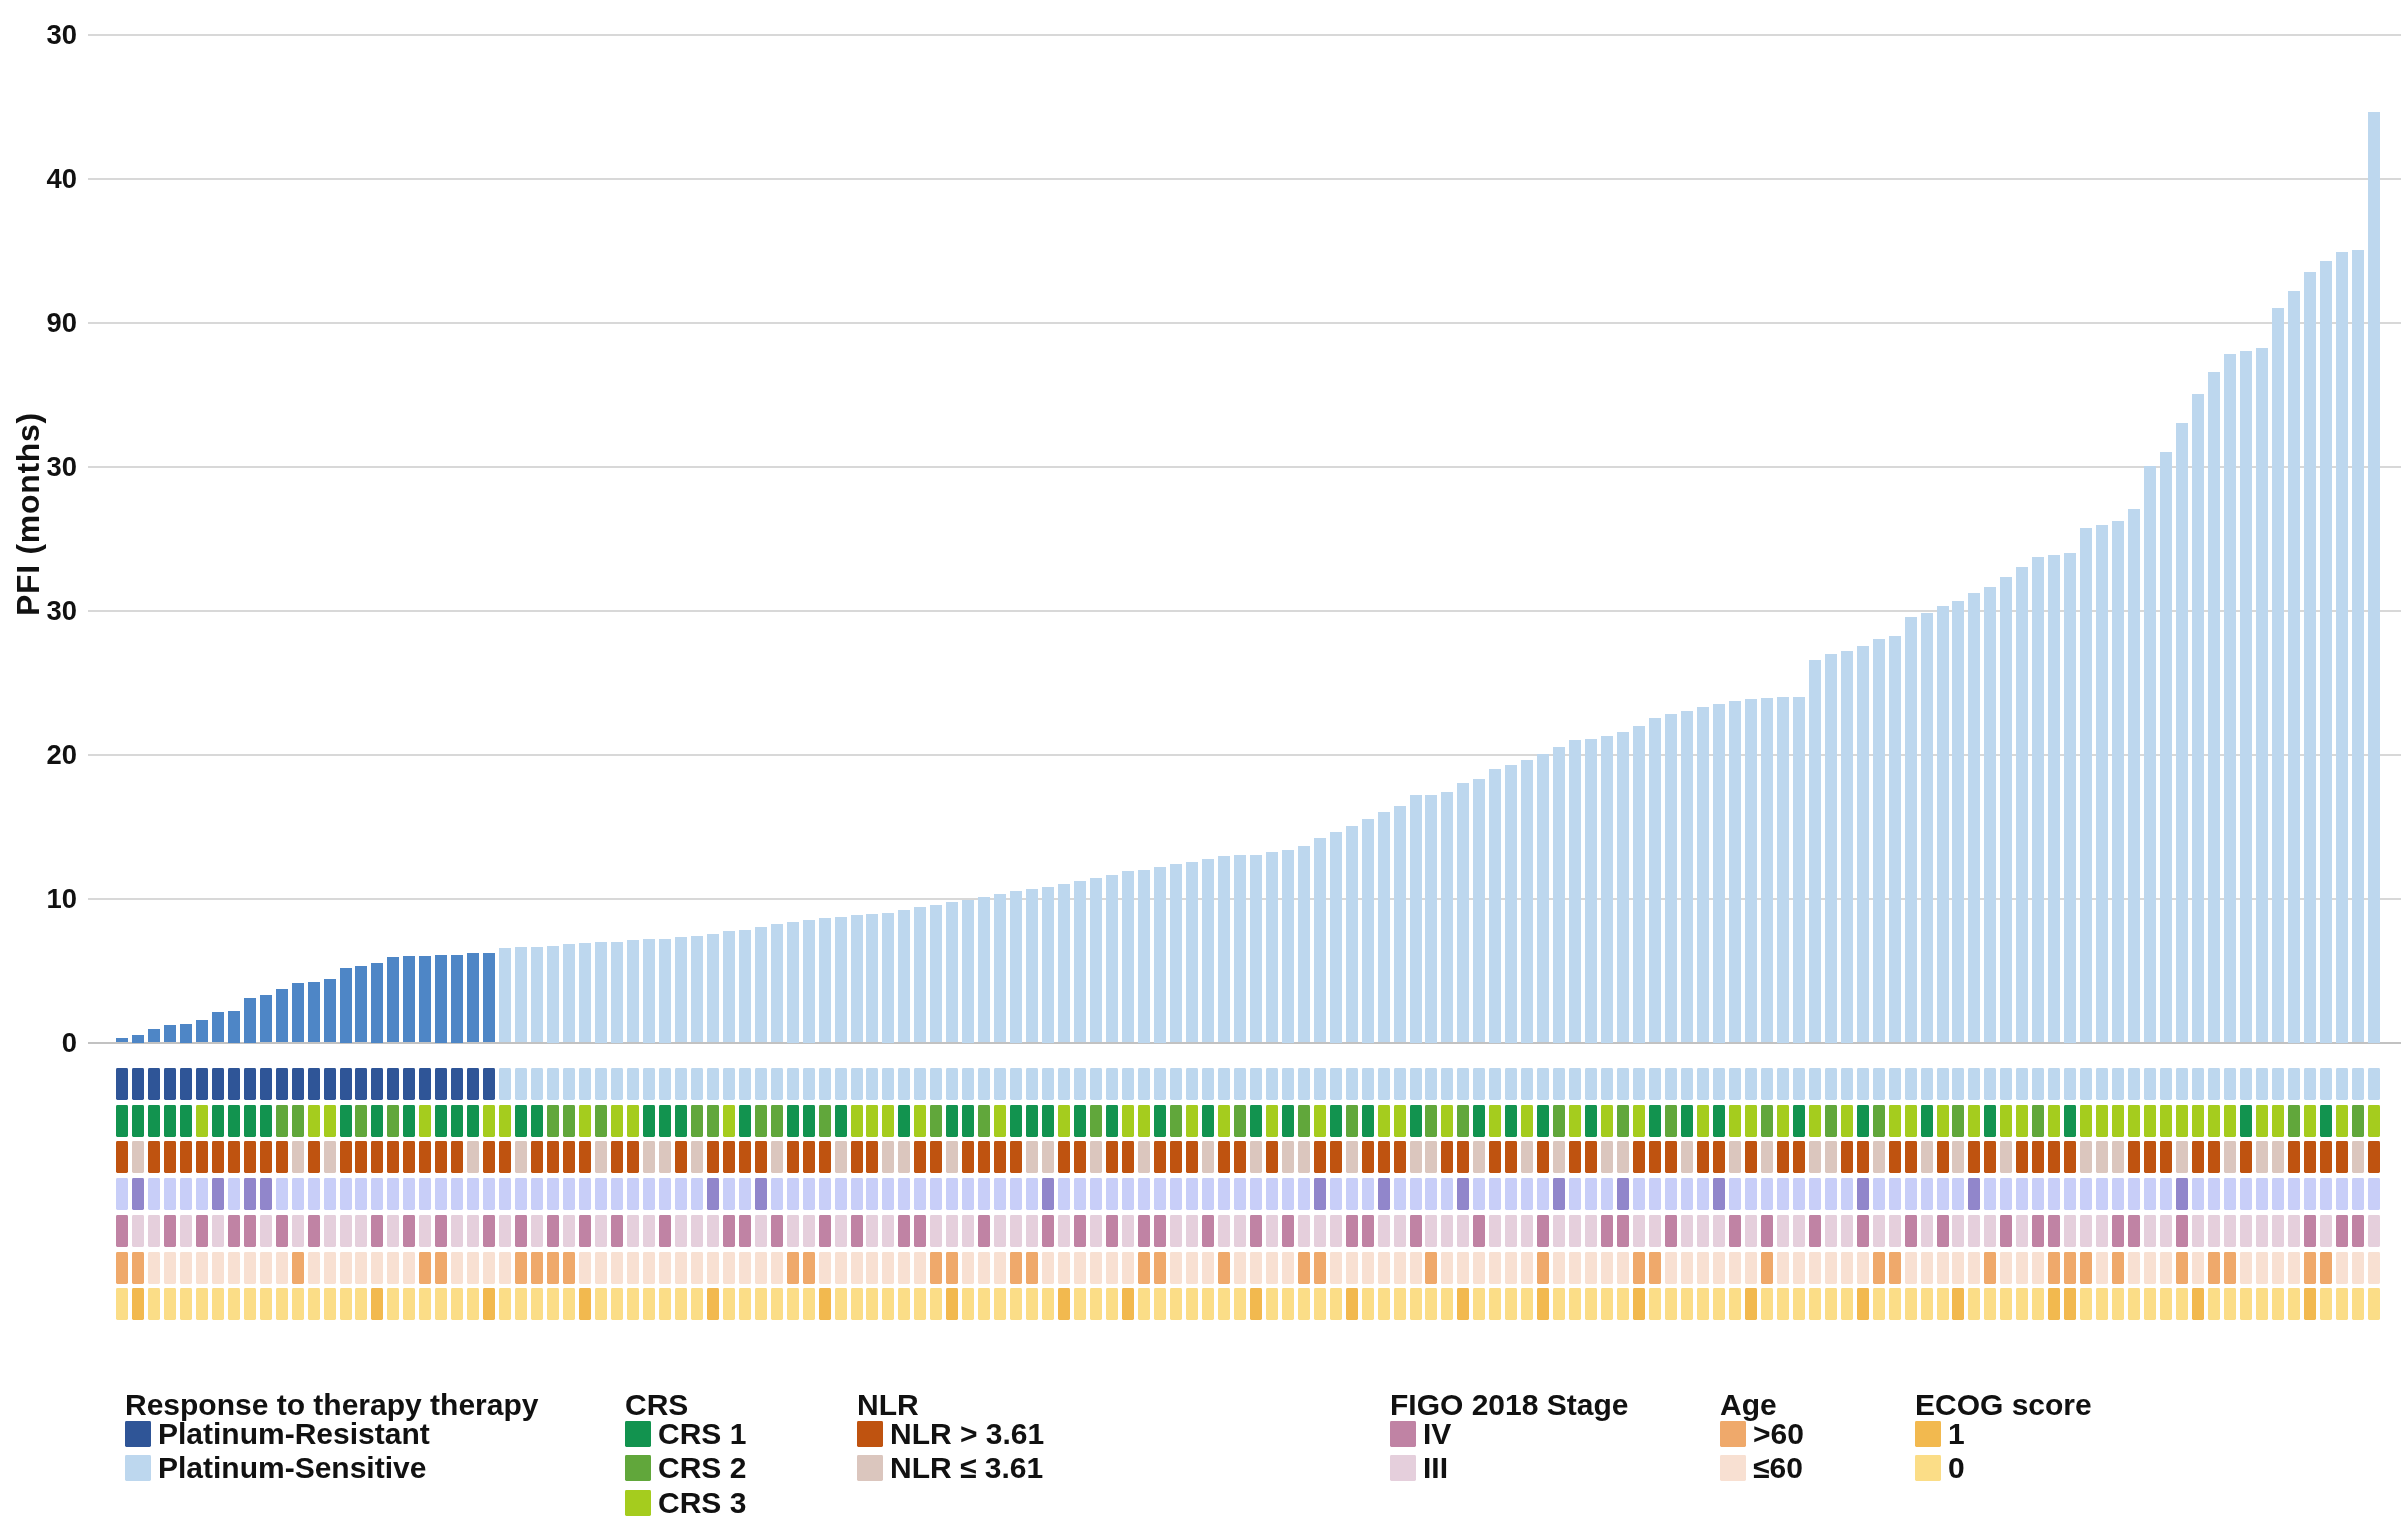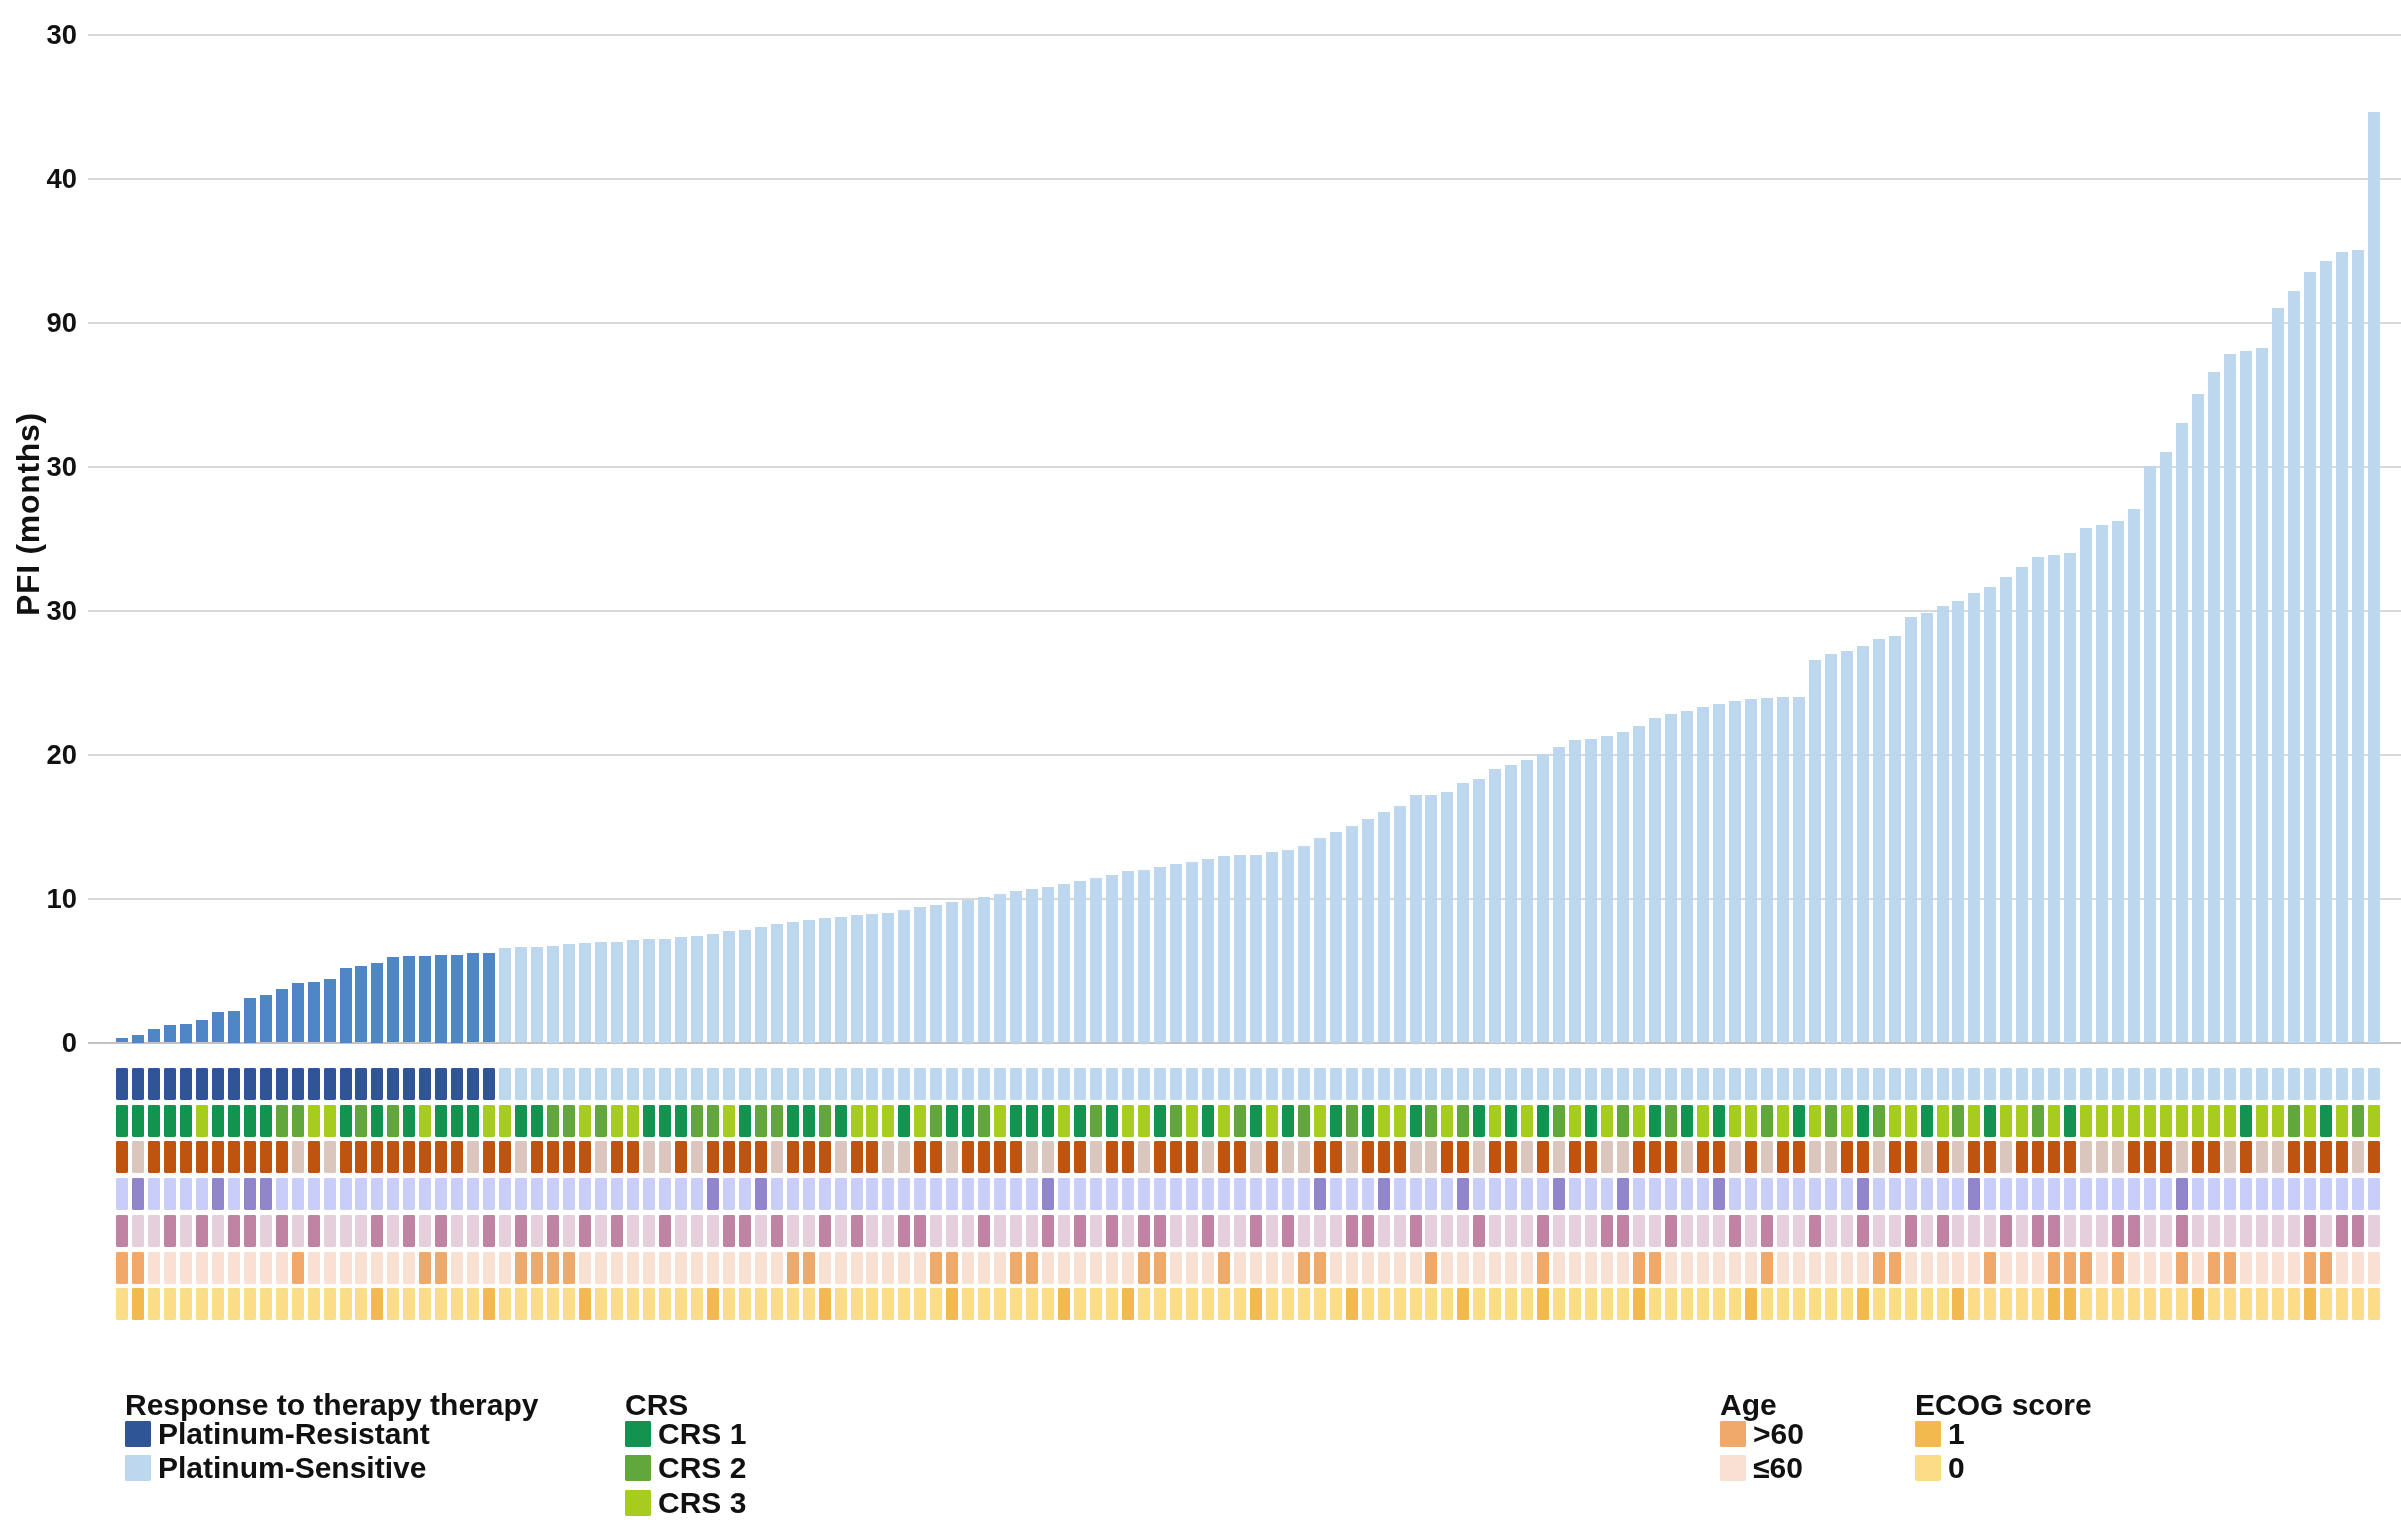--- a/index.html
+++ b/index.html
@@ -1213,20 +1213,42 @@
         </div>
         <div class="legend-item" style="left: 0px; top: 121px; height: 33px;">
           <div class="legend-swatch" style="left: 0px; top: 0px; background: rgb(97, 167, 59);"></div>
           <div class="legend-label" style="color: rgb(17, 17, 17);">CRS 2</div>
         </div>
         <div class="legend-item" style="left: 0px; top: 156px; height: 33px;">
           <div class="legend-swatch" style="left: 0px; top: 0px; background: rgb(165, 204, 30);"></div>
           <div class="legend-label" style="color: rgb(17, 17, 17);">CRS 3</div>
         </div>
       </div>
+      <div class="legend-group" style="position: absolute; left: 857px; top: 0px; width: 494px; height: 187px;">
+        <div class="legend-title" style="left: 0px; top: 54px; color: rgb(17, 17, 17);">NLR</div>
+        <div class="legend-item" style="left: 0px; top: 87px; height: 33px;">
+          <div class="legend-swatch" style="left: 0px; top: 0px; background: rgb(191, 83, 16);"></div>
+          <div class="legend-label" style="color: rgb(17, 17, 17);">NLR &gt; 3.61</div>
+        </div>
+        <div class="legend-item" style="left: 0px; top: 121px; height: 33px;">
+          <div class="legend-swatch" style="left: 0px; top: 0px; background: rgb(219, 198, 190);"></div>
+          <div class="legend-label" style="color: rgb(17, 17, 17);">NLR ≤ 3.61</div>
+        </div>
+      </div>
+      <div class="legend-group" style="position: absolute; left: 1390px; top: 0px; width: 494px; height: 187px;">
+        <div class="legend-title" style="left: 0px; top: 54px; color: rgb(17, 17, 17);">FIGO 2018 Stage</div>
+        <div class="legend-item" style="left: 0px; top: 87px; height: 33px;">
+          <div class="legend-swatch" style="left: 0px; top: 0px; background: rgb(192, 131, 164);"></div>
+          <div class="legend-label" style="color: rgb(17, 17, 17);">IV</div>
+        </div>
+        <div class="legend-item" style="left: 0px; top: 121px; height: 33px;">
+          <div class="legend-swatch" style="left: 0px; top: 0px; background: rgb(229, 207, 220);"></div>
+          <div class="legend-label" style="color: rgb(17, 17, 17);">III</div>
+        </div>
+      </div>
       <div class="legend-group" style="position: absolute; left: 1720px; top: 0px; width: 494px; height: 187px;">
         <div class="legend-title" style="left: 0px; top: 54px; color: rgb(17, 17, 17);">Age</div>
         <div class="legend-item" style="left: 0px; top: 87px; height: 33px;">
           <div class="legend-swatch" style="left: 0px; top: 0px; background: rgb(239, 169, 107);"></div>
           <div class="legend-label" style="color: rgb(17, 17, 17);">&gt;60</div>
         </div>
         <div class="legend-item" style="left: 0px; top: 121px; height: 33px;">
           <div class="legend-swatch" style="left: 0px; top: 0px; background: rgb(248, 224, 210);"></div>
           <div class="legend-label" style="color: rgb(17, 17, 17);">≤60</div>
         </div>

